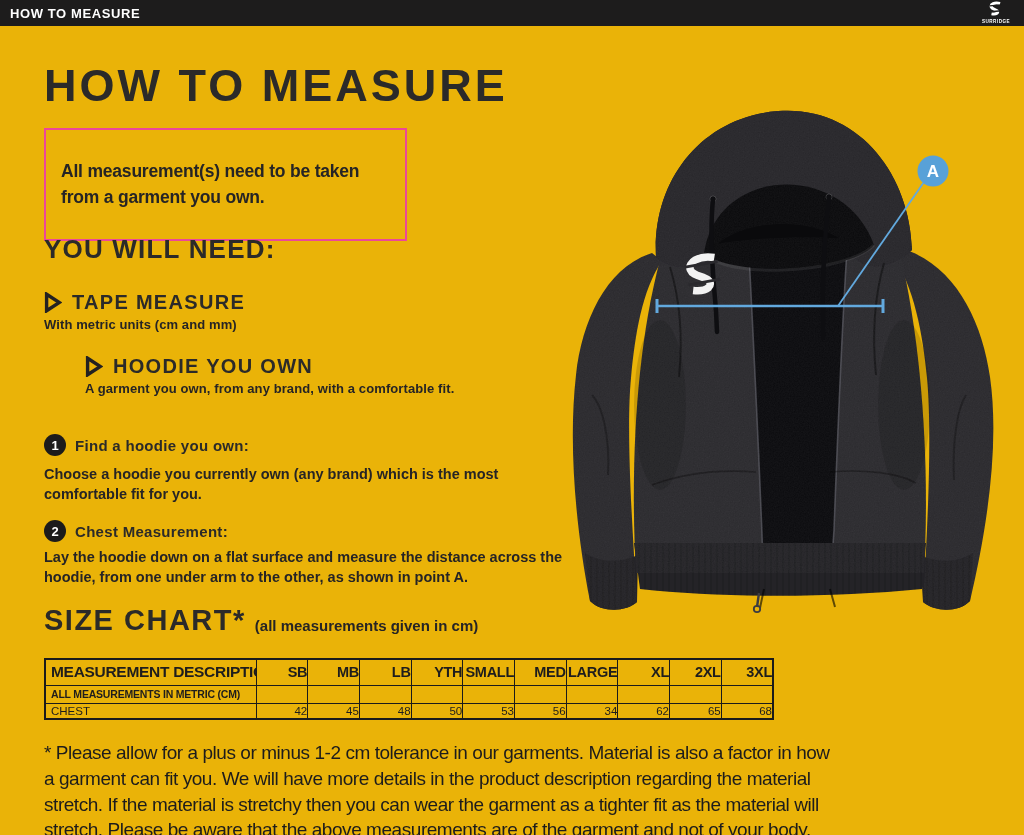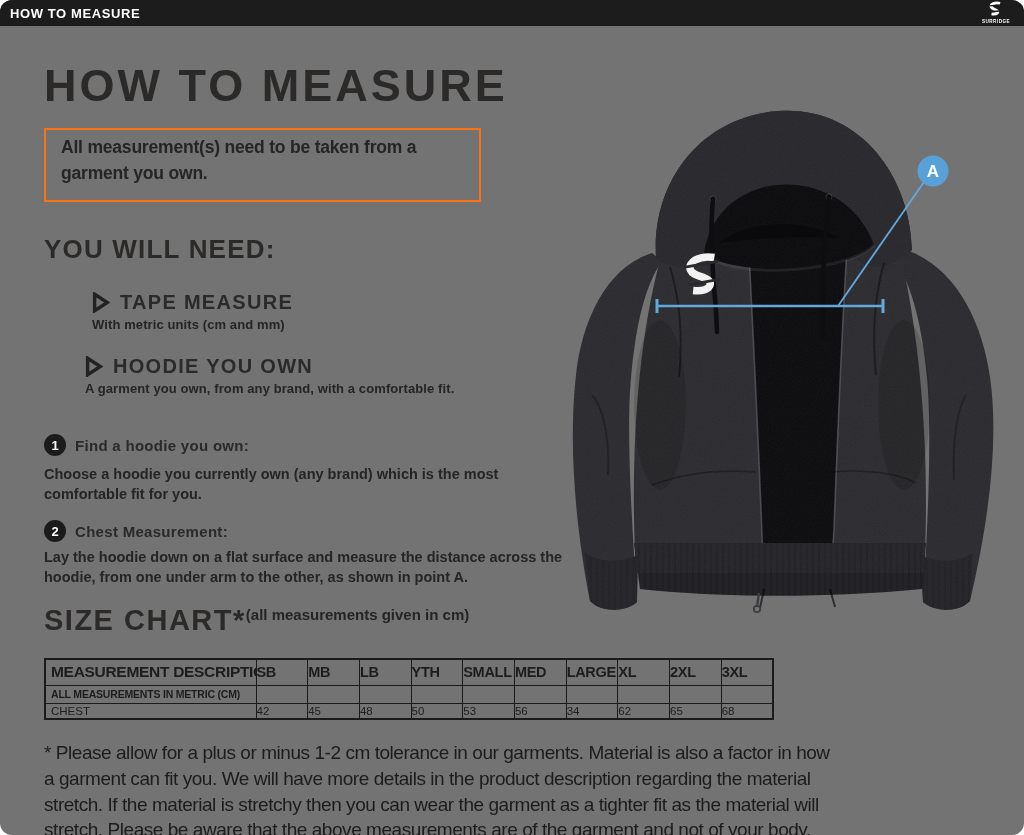--- a/index.html
+++ b/index.html
@@ -1,62 +1,62 @@
 <!DOCTYPE html>
 <html><head>
 <meta charset="utf-8">
 <style>
   * { margin:0; padding:0; box-sizing:border-box; }
   html,body { background:#ffffff; }
   body { font-family:"Liberation Sans", sans-serif; color:#262425; }
-  .page { position:relative; width:1024px; height:835px; background:#737373; overflow:hidden;border-radius:12px; }
+  .page { position:relative; width:1024px; height:835px; background:#eab308; overflow:hidden; }
 
   
   .topbar { position:absolute; left:0; top:0; width:1024px; height:26px; background:#1d1c1c;
             display:flex; align-items:center; justify-content:space-between; }
   .topbar-title { color:#ffffff; font-size:13px; font-weight:bold; letter-spacing:.6px; padding-left:10px; }
   .topbar-logo { width:44px; height:26px; margin-right:6px; display:flex; align-items:center; justify-content:center; }
 
   
   .page-title { position:absolute; left:44px; top:60px; font-size:45px; font-weight:bold;
                 letter-spacing:3px; color:#2b2a29; white-space:nowrap; }
-  .notice { position:absolute; left:44px; top:128px; width:437px; min-height:74px;
-            border:2px solid #f97316; padding:4px 15px; }
+  .notice { position:absolute; left:44px; top:128px; width:363px; min-height:74px;
+            border:2px solid #ec4899; padding:28px 15px; }
   .notice-text { font-size:17.5px; font-weight:bold; line-height:1.5; letter-spacing:-.2px; color:#262425; }
 
   .need-heading { position:absolute; left:44px; top:234px; font-size:26px; font-weight:bold;
                   letter-spacing:1.2px; color:#2b2a29; }
 
   .need-item { position:absolute; left:44px; }
-  .need-item.tape { top:291px;margin-left:48px; }
+  .need-item.tape { top:291px; }
   .need-item.hoodie { top:355px;margin-left:41px; }
   .need-row { display:flex; align-items:center; gap:10px; }
   .tri-icon { width:18px; height:21px; flex:0 0 auto; }
   .need-label { font-size:20px; font-weight:bold; letter-spacing:1.3px; color:#2b2a29; white-space:nowrap; }
   .need-desc { font-size:13px; font-weight:bold; color:#262425; margin-top:3px; letter-spacing:.1px; }
 
   .step { position:absolute; left:44px; }
   .step.one { top:434px; }
   .step.two { top:520px; }
   .step-row { display:flex; align-items:center; gap:9px; }
   .step-num { width:22px; height:22px; border-radius:50%; background:#1c1b1b; color:#ffffff;
               font-size:13px; font-weight:bold; display:flex; align-items:center; justify-content:center; flex:0 0 auto; }
   .step-title { font-size:15px; font-weight:bold; color:#2b2a29; letter-spacing:.3px; white-space:nowrap; }
   .step-desc { font-size:14.5px; font-weight:bold; line-height:1.38; color:#262425; margin-top:5px; }
   .step.one .step-desc { width:505px;margin-top:8px; }
   .step.two .step-desc { width:540px; }
 
-  .sizechart-head { position:absolute; left:44px; top:604px; display:flex; align-items:flex-end; gap:0; }
+  .sizechart-head { position:absolute; left:44px; top:604px; display:flex; align-items:flex-end; gap:9px; }
   .sizechart-title { font-size:29px; font-weight:bold; letter-spacing:1.5px; color:#2b2a29; white-space:nowrap; }
-  .sizechart-sub { font-size:15px; font-weight:bold; color:#262425; margin-bottom:14px; white-space:nowrap; }
+  .sizechart-sub { font-size:15px; font-weight:bold; color:#262425; margin-bottom:3px; white-space:nowrap; }
 
   
   .size-table { position:absolute; left:44px; top:658px; width:730px; border-collapse:collapse;
                 table-layout:fixed; border:2px solid #1b1b1b; }
-  .size-table th, .size-table td { border:1.5px solid #1b1b1b; text-align:left; vertical-align:middle;
+  .size-table th, .size-table td { border:1.5px solid #1b1b1b; text-align:right; vertical-align:middle;
                 color:#1e1d1d; overflow:hidden; white-space:nowrap; }
   .size-table thead tr { height:26px; }
   .size-table thead th { font-size:14.5px; font-weight:bold; letter-spacing:-.3px; }
   .size-table .c-desc { width:211px; text-align:left; padding-left:5px; }
   .size-table thead .c-desc { font-size:15.5px; }
   .size-table tbody tr:nth-child(1) { height:18px; }
   .size-table tbody tr:nth-child(1) td { font-size:10.5px; font-weight:bold; letter-spacing:-.2px; }
   .size-table tbody tr:nth-child(2) { height:16px; }
   .size-table tbody tr:nth-child(2) td { font-size:11.5px; font-weight:normal; }
 

